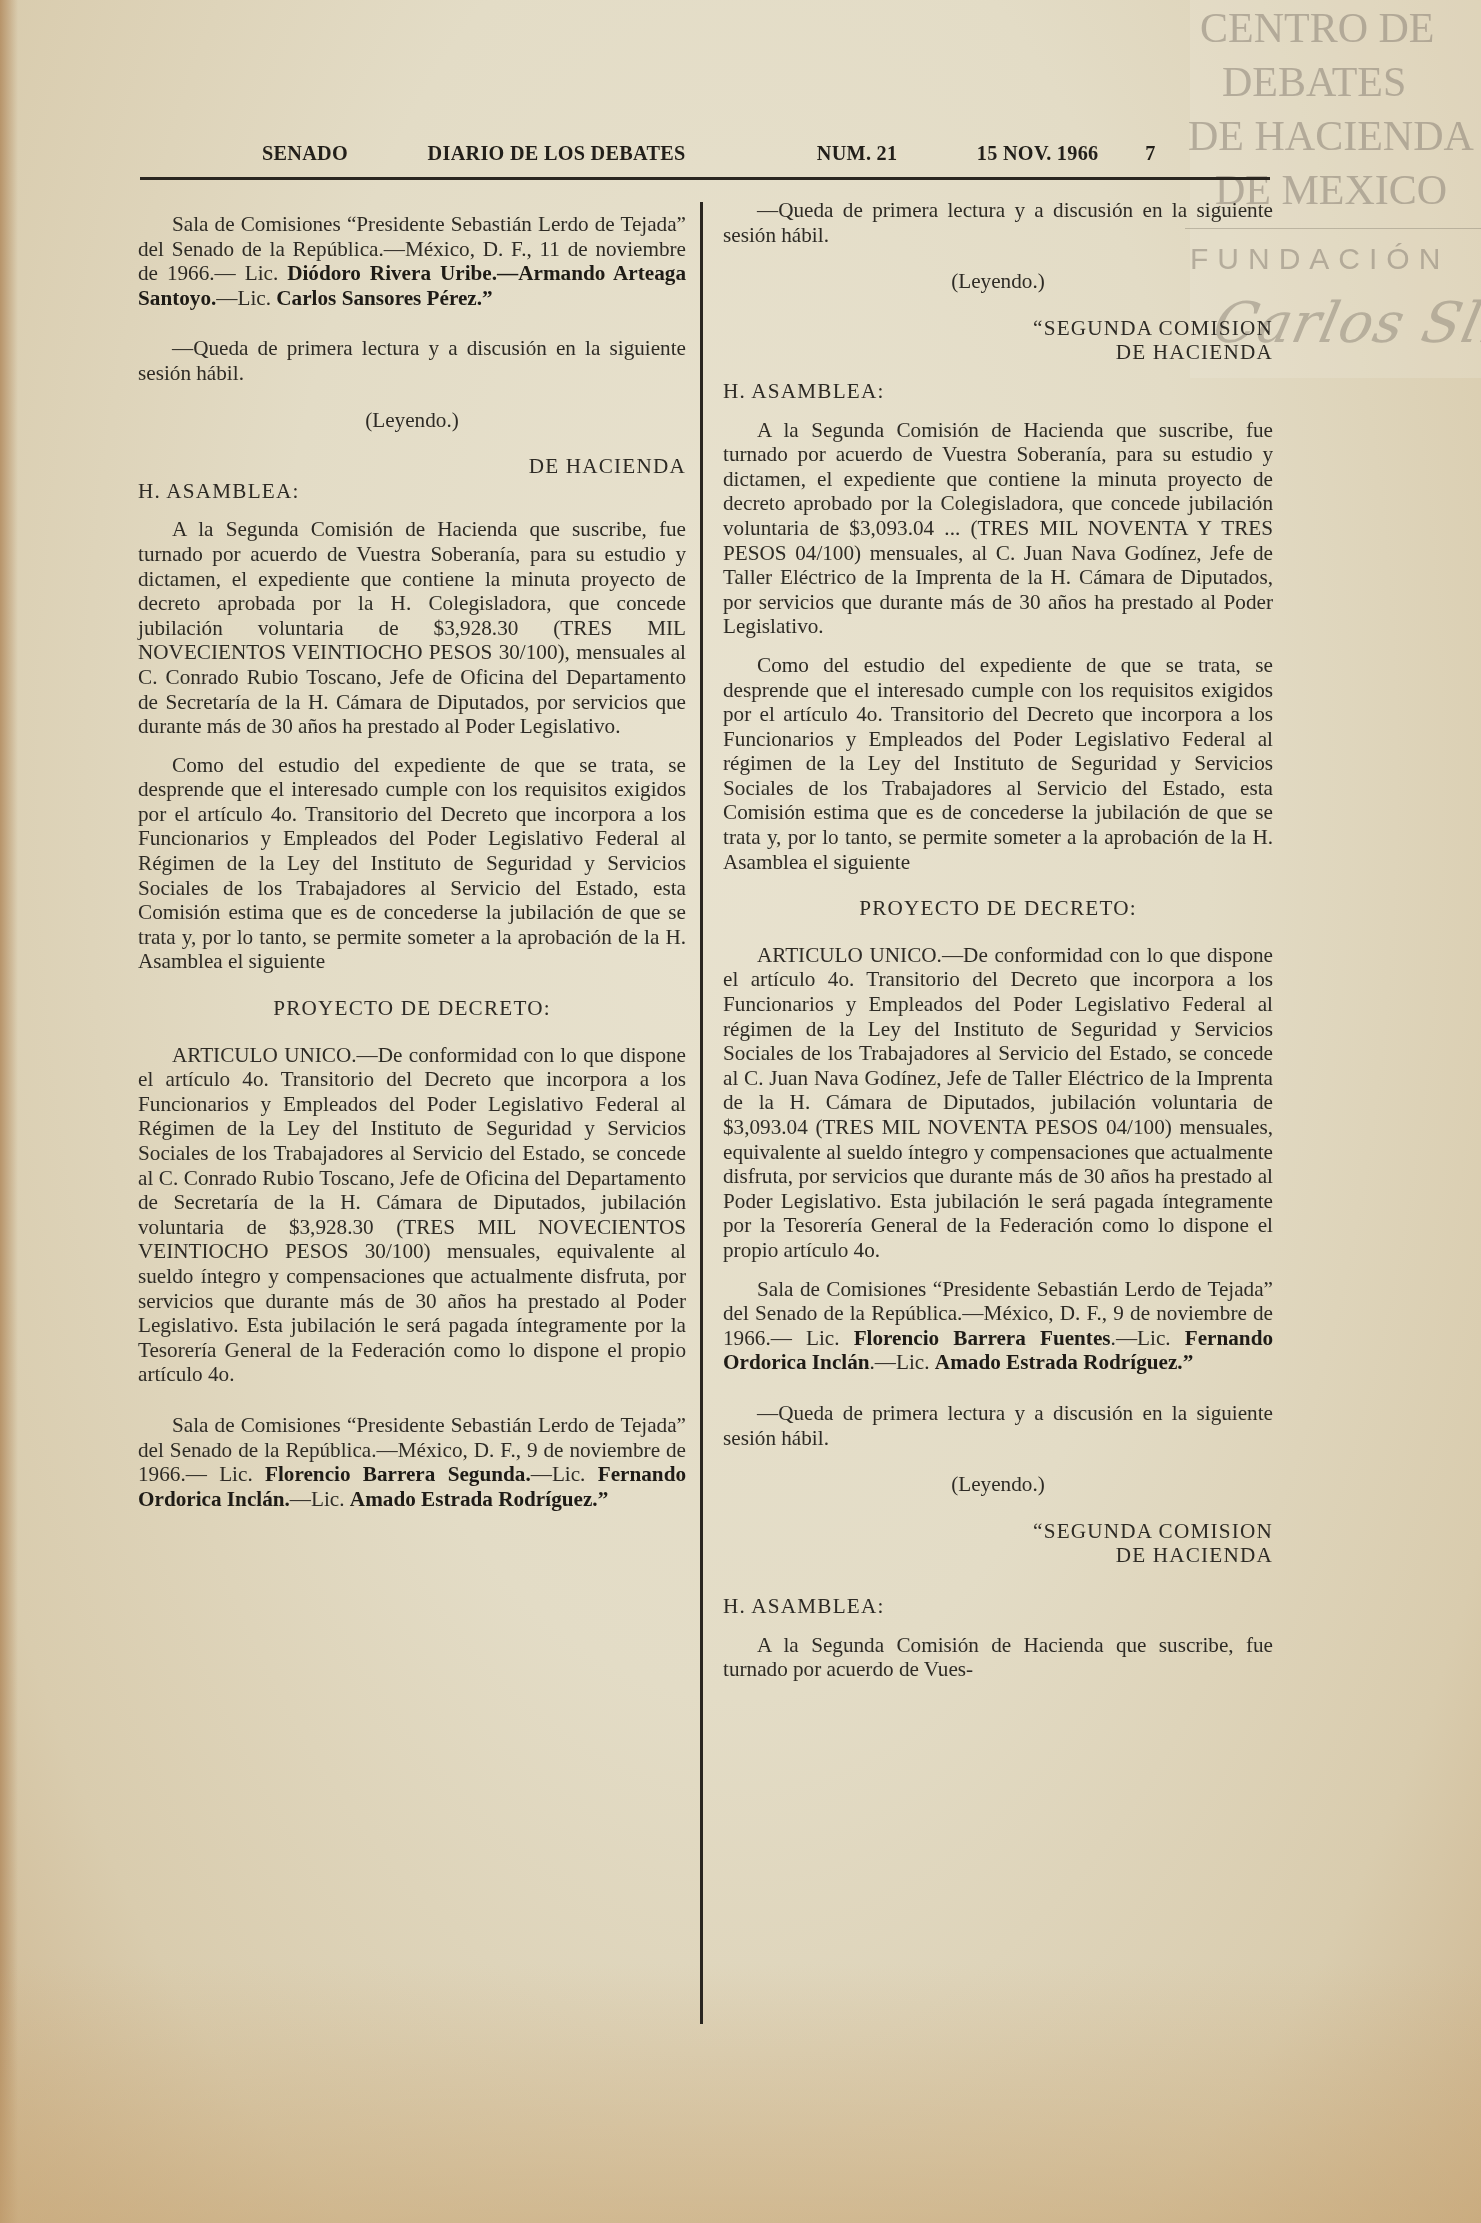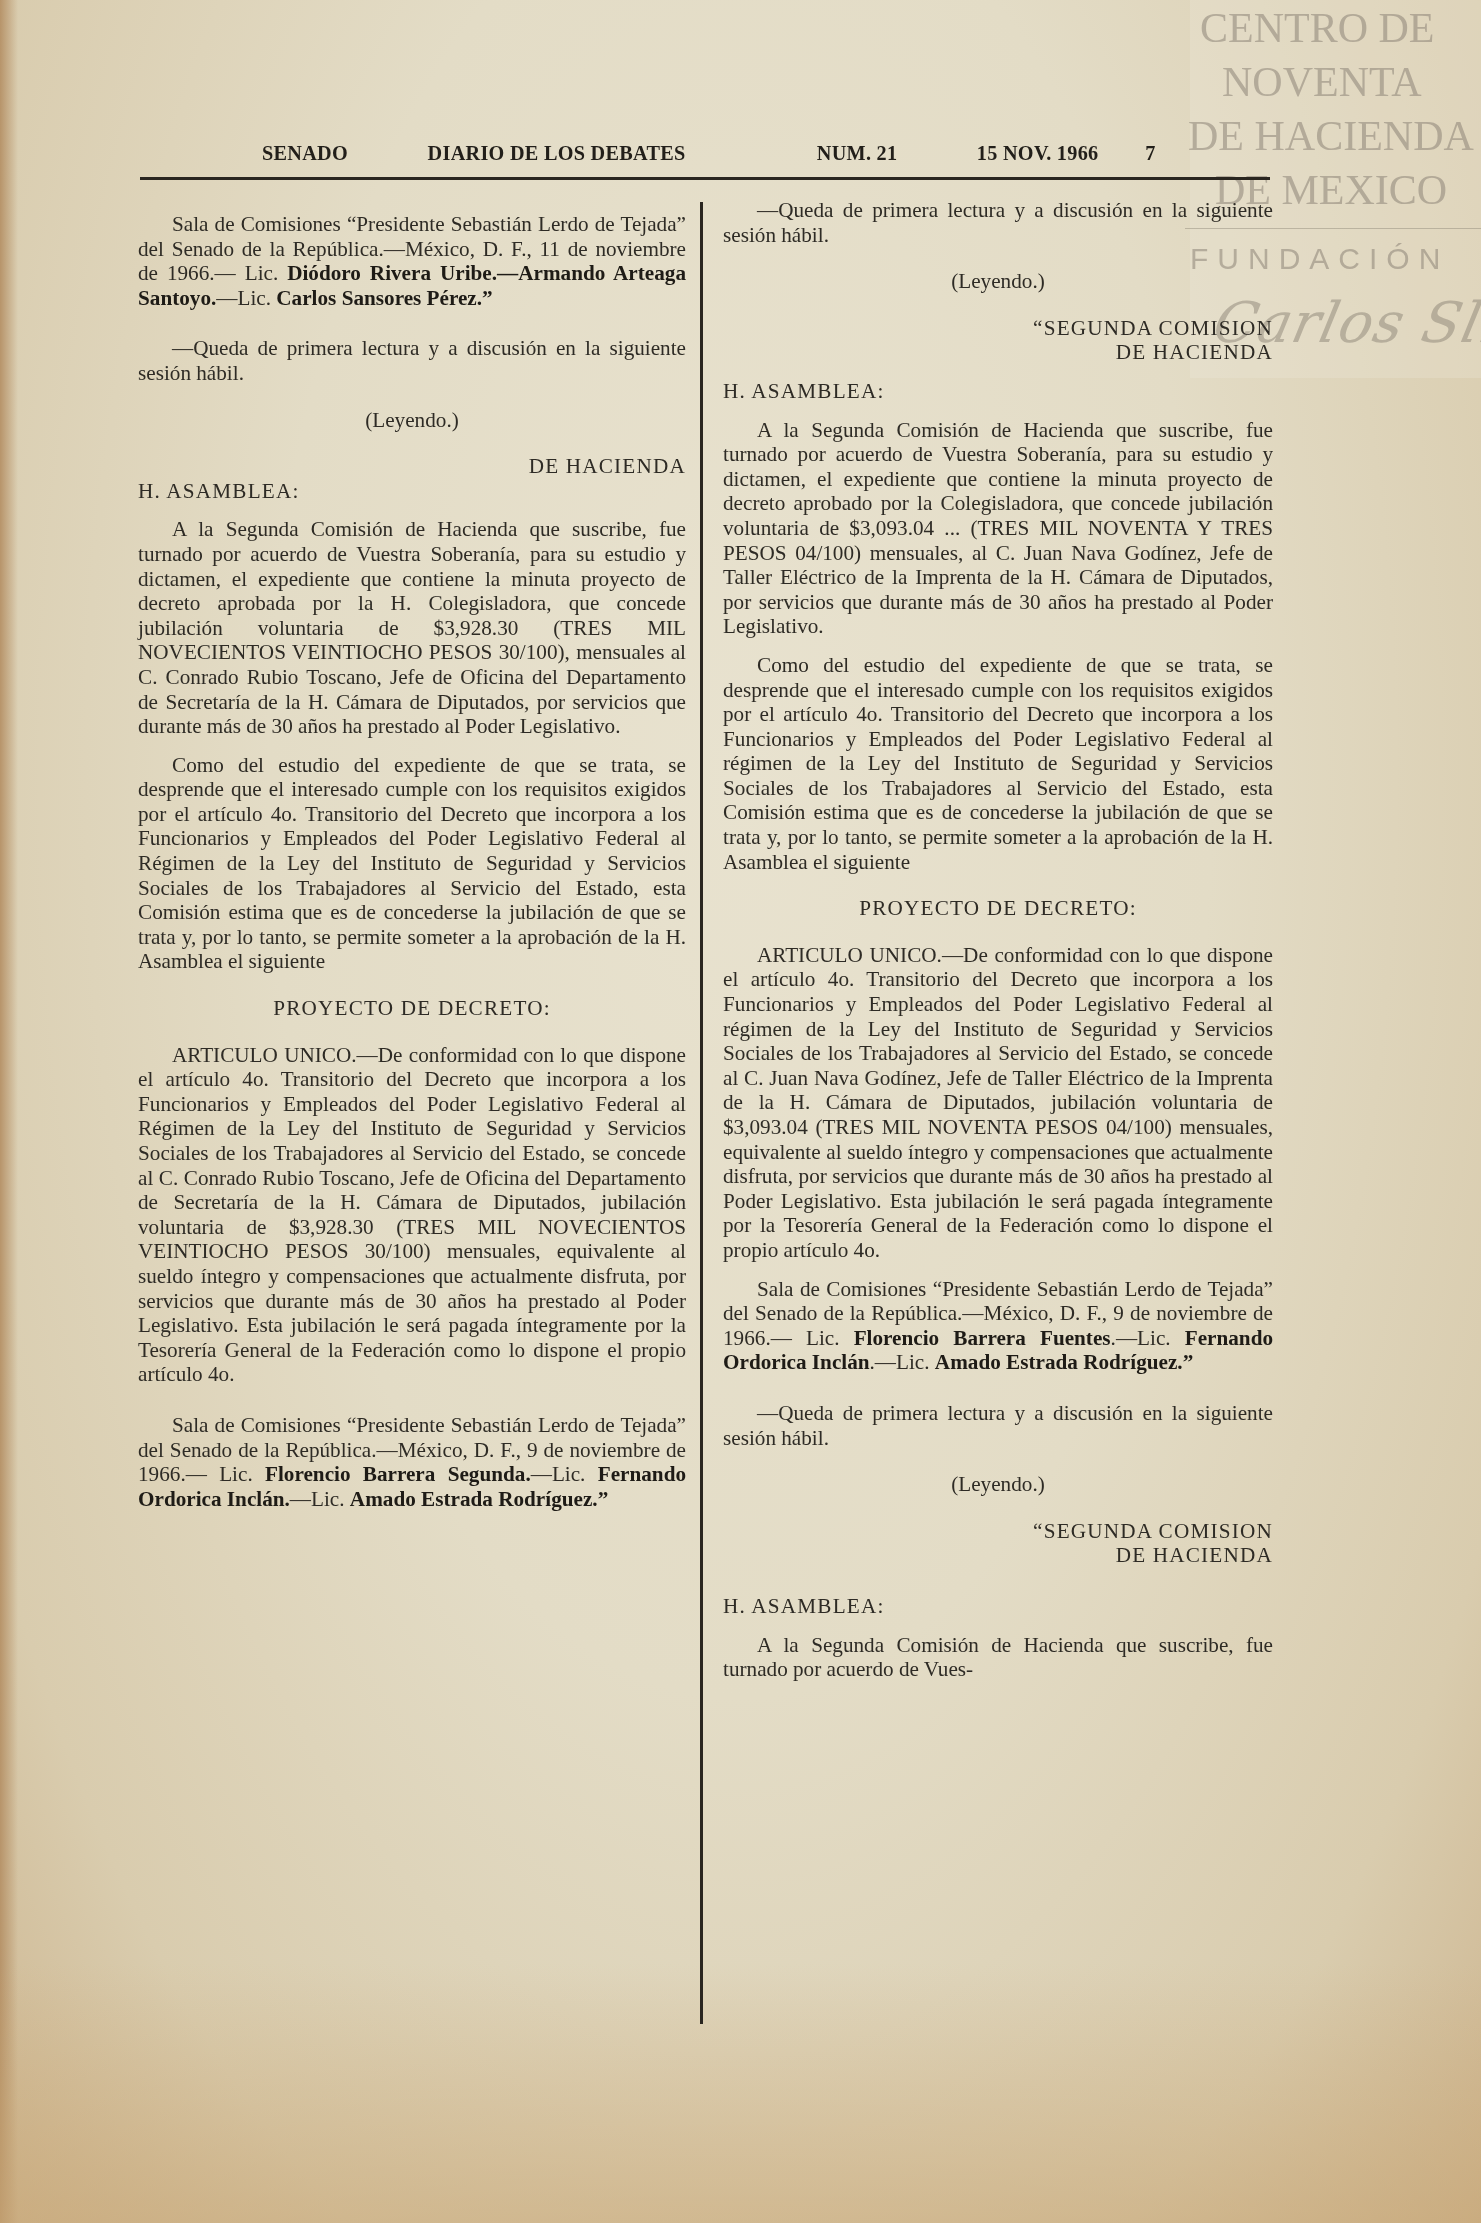--- a/index.html
+++ b/index.html
@@ -50,21 +50,21 @@
     .wm6 { left: 1215px; top: 290px; font-family: "DejaVu Serif", serif; font-style: italic; font-size: 56px; letter-spacing: 1px; transform: skewX(-12deg); color: rgba(140,132,118,0.5); }
   </style>
 </head>
 <body>
 
 <div class="edge-left"></div>
 <div class="edge-bottom"></div>
 
 <div class="wm-box"></div>
 <div class="wm wm1">CENTRO DE</div>
-<div class="wm wm2">NOVENTA</div>
+<div class="wm wm2">DEBATES</div>
 <div class="wm wm3">DE HACIENDA</div>
 <div class="wm wm4">DE MEXICO</div>
 <div class="wm-line"></div>
 <div class="wm wm5">FUNDACIÓN</div>
 <div class="wm wm6">Carlos Slim</div>
 
 <div class="running-head">
   <span class="rh-senado">SENADO</span>
   <span class="rh-diario">DIARIO DE LOS DEBATES</span>
   <span class="rh-num">NUM. 21</span>

